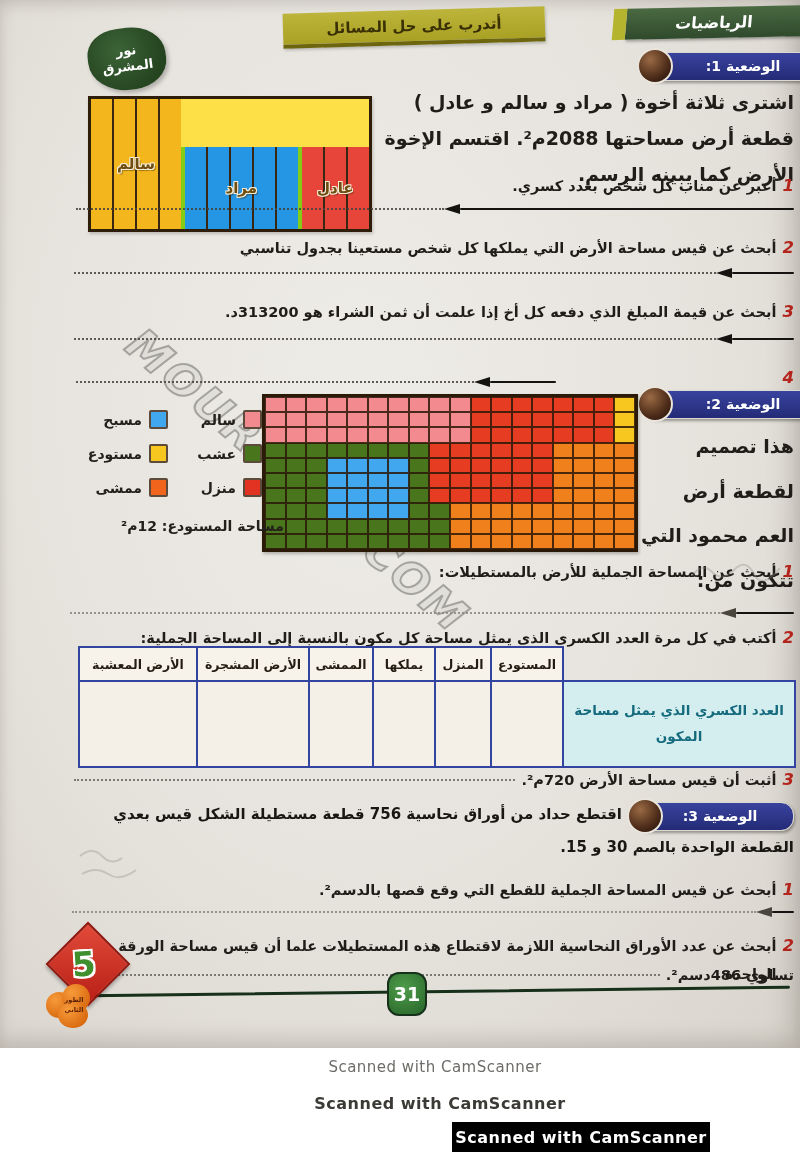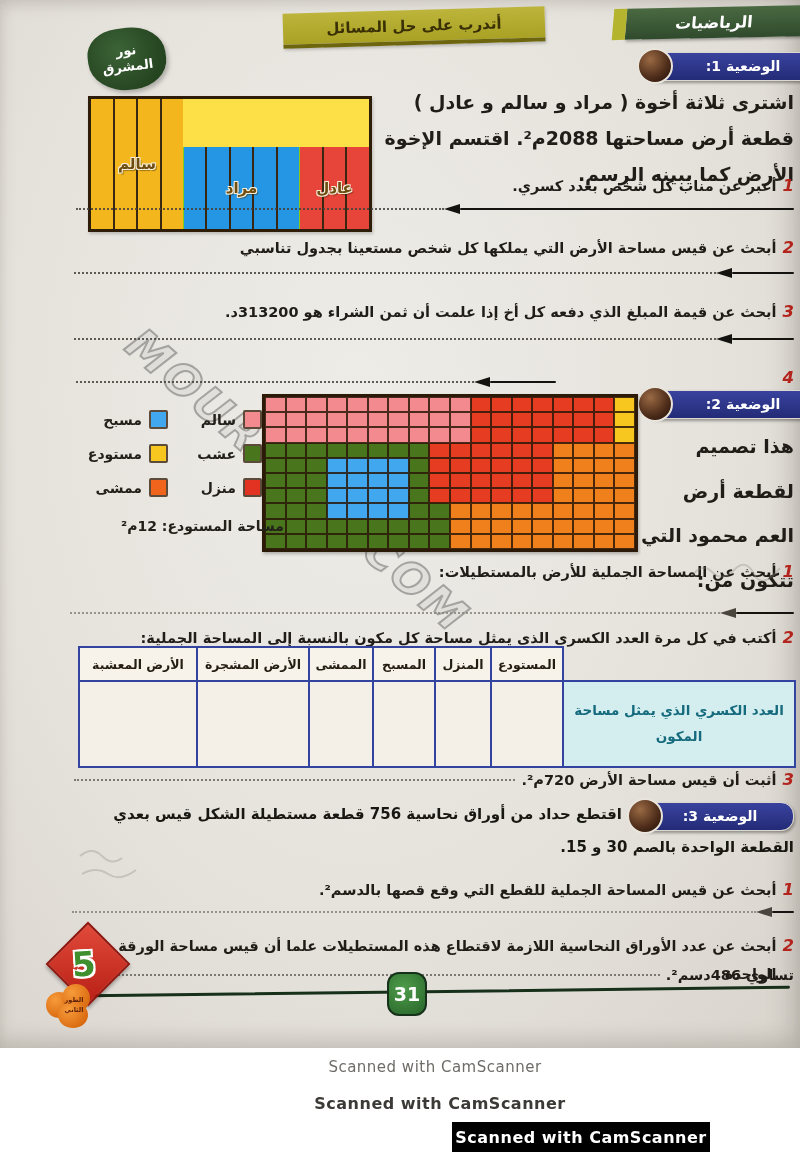--- a/index.html
+++ b/index.html
@@ -40,21 +40,21 @@
   .ans{position:absolute;display:flex;align-items:center;height:12px;}
   .ans .dots{border-bottom:2px dotted #45423c;opacity:.85;height:0;}
   .ans .head{width:0;height:0;border-top:5px solid transparent;border-bottom:5px solid transparent;border-right:16px solid #15130f;}
   .ans .tail{height:2.5px;background:#15130f;border-radius:2px;}
   .ans.light .dots{border-color:#8a867e;}
   .ans.light .head{border-right-color:#4a463e;}
 
   
   .bar{left:88px;top:96px;width:278px;height:130px;display:flex;border:3px solid #2e1d09;background:#fde047;box-shadow:1px 2px 3px rgba(0,0,0,.2);}
   .bar-sec{position:relative;display:flex;}
-  .bar-sec + .bar-sec{border-left:1px solid #84cc16;margin-top:48px;}
+  .bar-sec + .bar-sec{border-left:4px solid #84cc16;margin-top:48px;}
   .bar-sec .strips{display:flex;width:100%;}
   .bar-sec .strip{flex:1;}
   .bar-sec .strip + .strip{border-left:2px solid #3a2712;}
   .bar-label{position:absolute;top:50%;left:50%;transform:translate(-50%,-50%);font-weight:800;font-size:15px;color:#6e4d10;
     text-shadow:-1px -1px 0 #f5ecd8,1px -1px 0 #f5ecd8,-1px 1px 0 #f5ecd8,1px 1px 0 #f5ecd8,2px 2px 1px rgba(60,40,0,.45);}
 
   
   .plan{left:262px;top:394px;width:370px;height:152px;display:grid;grid-template-columns:repeat(18,1fr);grid-template-rows:repeat(10,1fr);
     border:3px solid #2c1a08;box-shadow:1px 2px 3px rgba(0,0,0,.25);}
   .plan .cell{border:1px solid rgba(42,24,8,.85);}
@@ -441,21 +441,21 @@
         <col style="width:62px;">
       <col style="width:64px;">
         <col style="width:112px;">
         <col style="width:118px;">
     </colgroup>
     <tbody>
         <tr>
           <th class="nohead"></th>
           <th>المستودع</th>
           <th>المنزل</th>
-          <th>المسبح</th>
+          <th>يملكها</th>
           <th>الممشى</th>
           <th>الأرض المشجرة</th>
           <th>الأرض المعشبة</th>
         </tr>
     <tr>
           <td class="labelcell">العدد الكسري الذي يمثل مساحة المكون</td>
           <td></td>
           <td></td>
           <td></td>
           <td></td>

